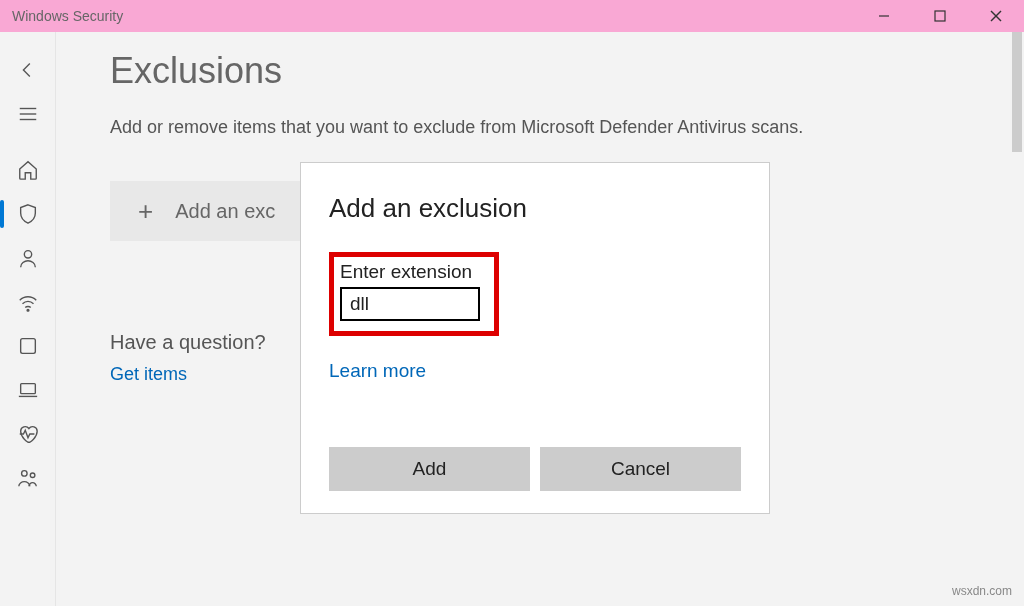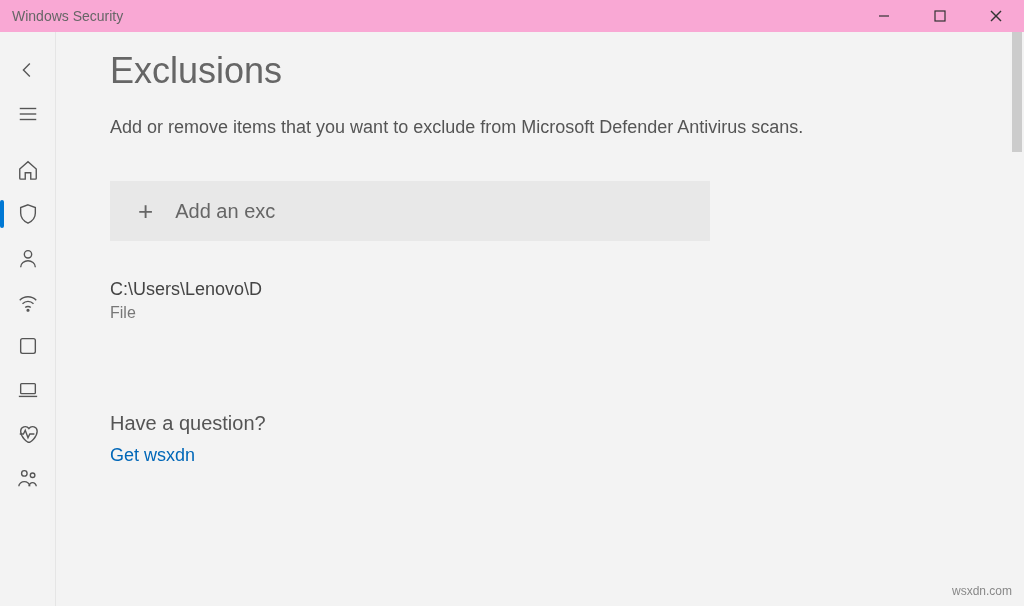--- a/index.html
+++ b/index.html
@@ -132,31 +132,39 @@
 
     <div class="content">
       <h1 class="page-title">Exclusions</h1>
       <p class="page-desc">Add or remove items that you want to exclude from Microsoft Defender Antivirus scans.</p>
 
       <div class="add-btn-bar">
         <span class="plus">+</span>
         <span>Add an exc</span>
       </div>
 
-      <div class="exclusion-item">
-        <div class="exclusion-path">C:\Users\Lenovo\D</div>
-        <div class="exclusion-type">File</div>
-      </div>
 
       <div class="question">
         <div class="question-title">Have a question?</div>
-        <span class="link">Get wsxdn</span>
+        <span class="link">Get items</span>
       </div>
     </div>
   </div>
 
   <div class="scrollbar-v">
     <div class="scrollbar-thumb"></div>
   </div>
 
+  <div class="dialog">
+    <div class="dialog-title">Add an exclusion</div>
+    <div class="highlight-box">
+      <div class="ext-label">Enter extension</div>
+      <input class="ext-input" type="text" value="dll" style="">
+    </div>
+    <span class="learn-link">Learn more</span>
+    <div class="dialog-buttons">
+      <button class="dlg-btn">Add</button>
+      <button class="dlg-btn">Cancel</button>
+    </div>
+  </div>
 
   <div class="watermark">wsxdn.com</div>
 </div>
 
 </body></html>

